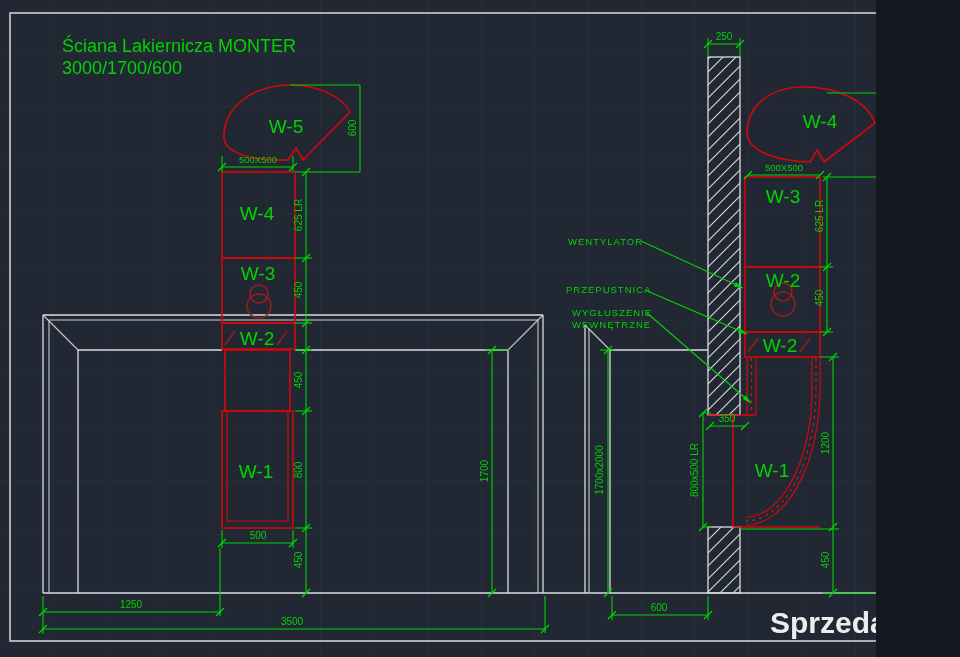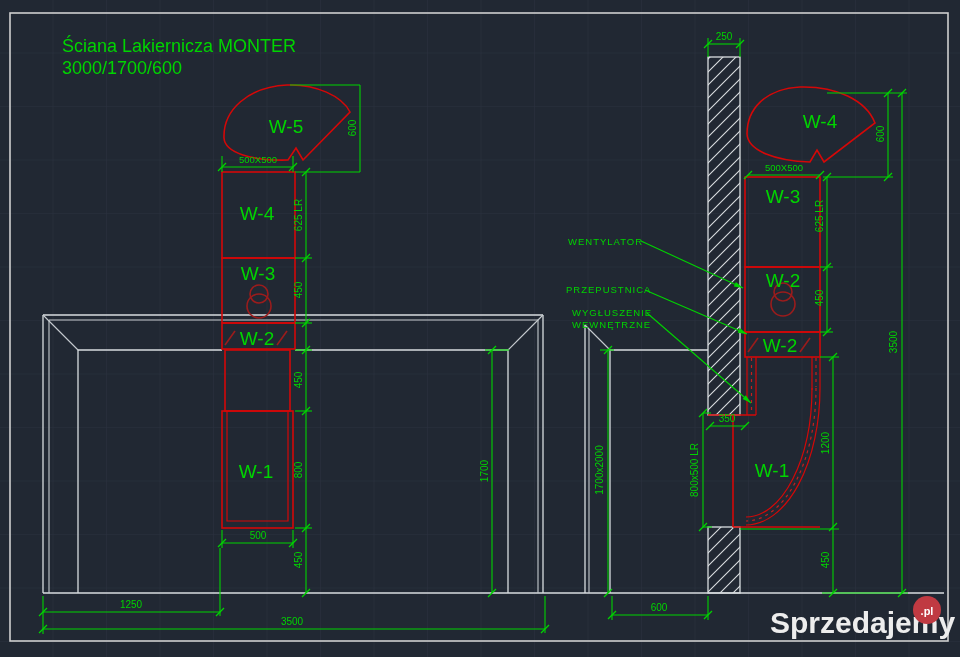--- a/index.html
+++ b/index.html
@@ -1,17 +1,17 @@
 <!DOCTYPE html>
 <html><head>
 <meta charset="utf-8">
 <style>
   html,body{margin:0;padding:0;background:#14181f;}
   .canvas{
-    position:relative;width:960px;height:657px;overflow:hidden;
+    position:relative;width:876px;height:657px;overflow:hidden;
     background:#fca5a5;
     font-family:"Liberation Sans", sans-serif;
   }
   svg text{font-family:"Liberation Sans", sans-serif;}
   .wlabel{font-size:19px;fill:#00d400;}
   .dimtext{font-size:10px;fill:#00d400;}
   .smalldim{font-size:9.5px;fill:#00d400;}
   .anntext{font-size:9.5px;fill:#00d400;letter-spacing:1px;}
   .titletext{font-size:18px;fill:#00d400;}
   .logotext{font-size:30px;font-weight:bold;fill:#ededed;}

